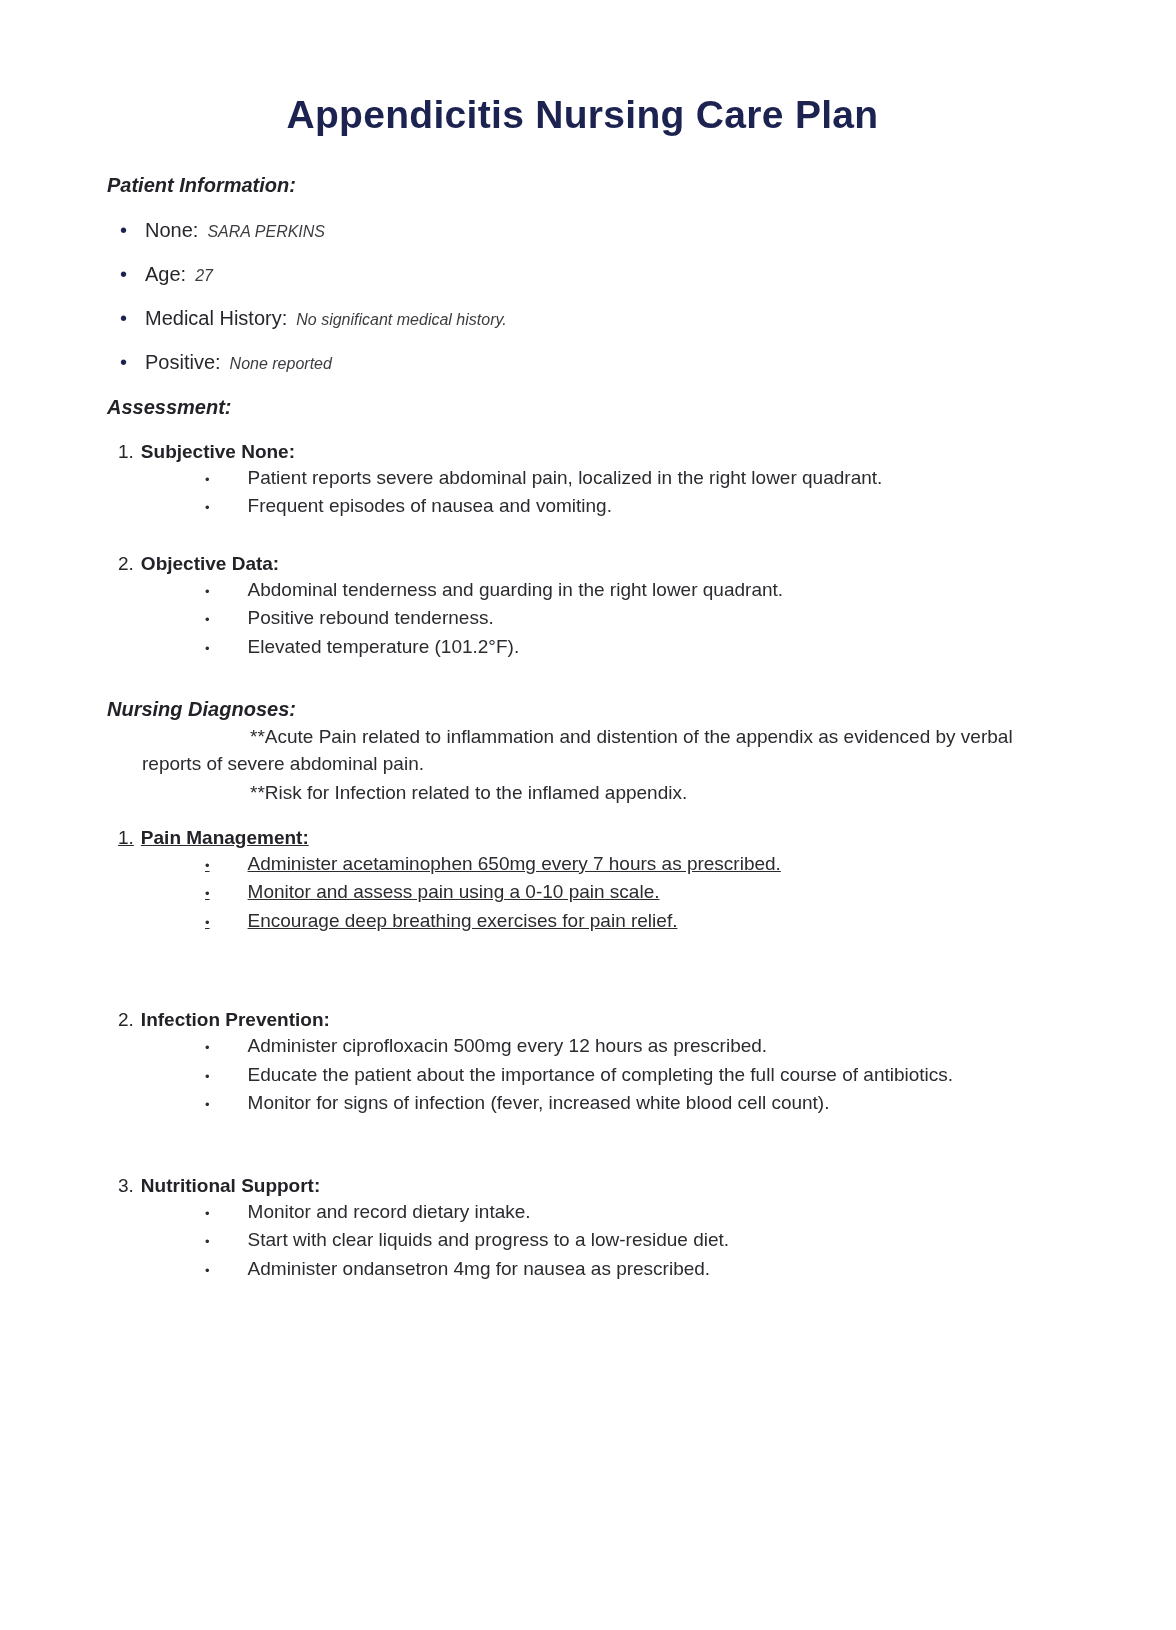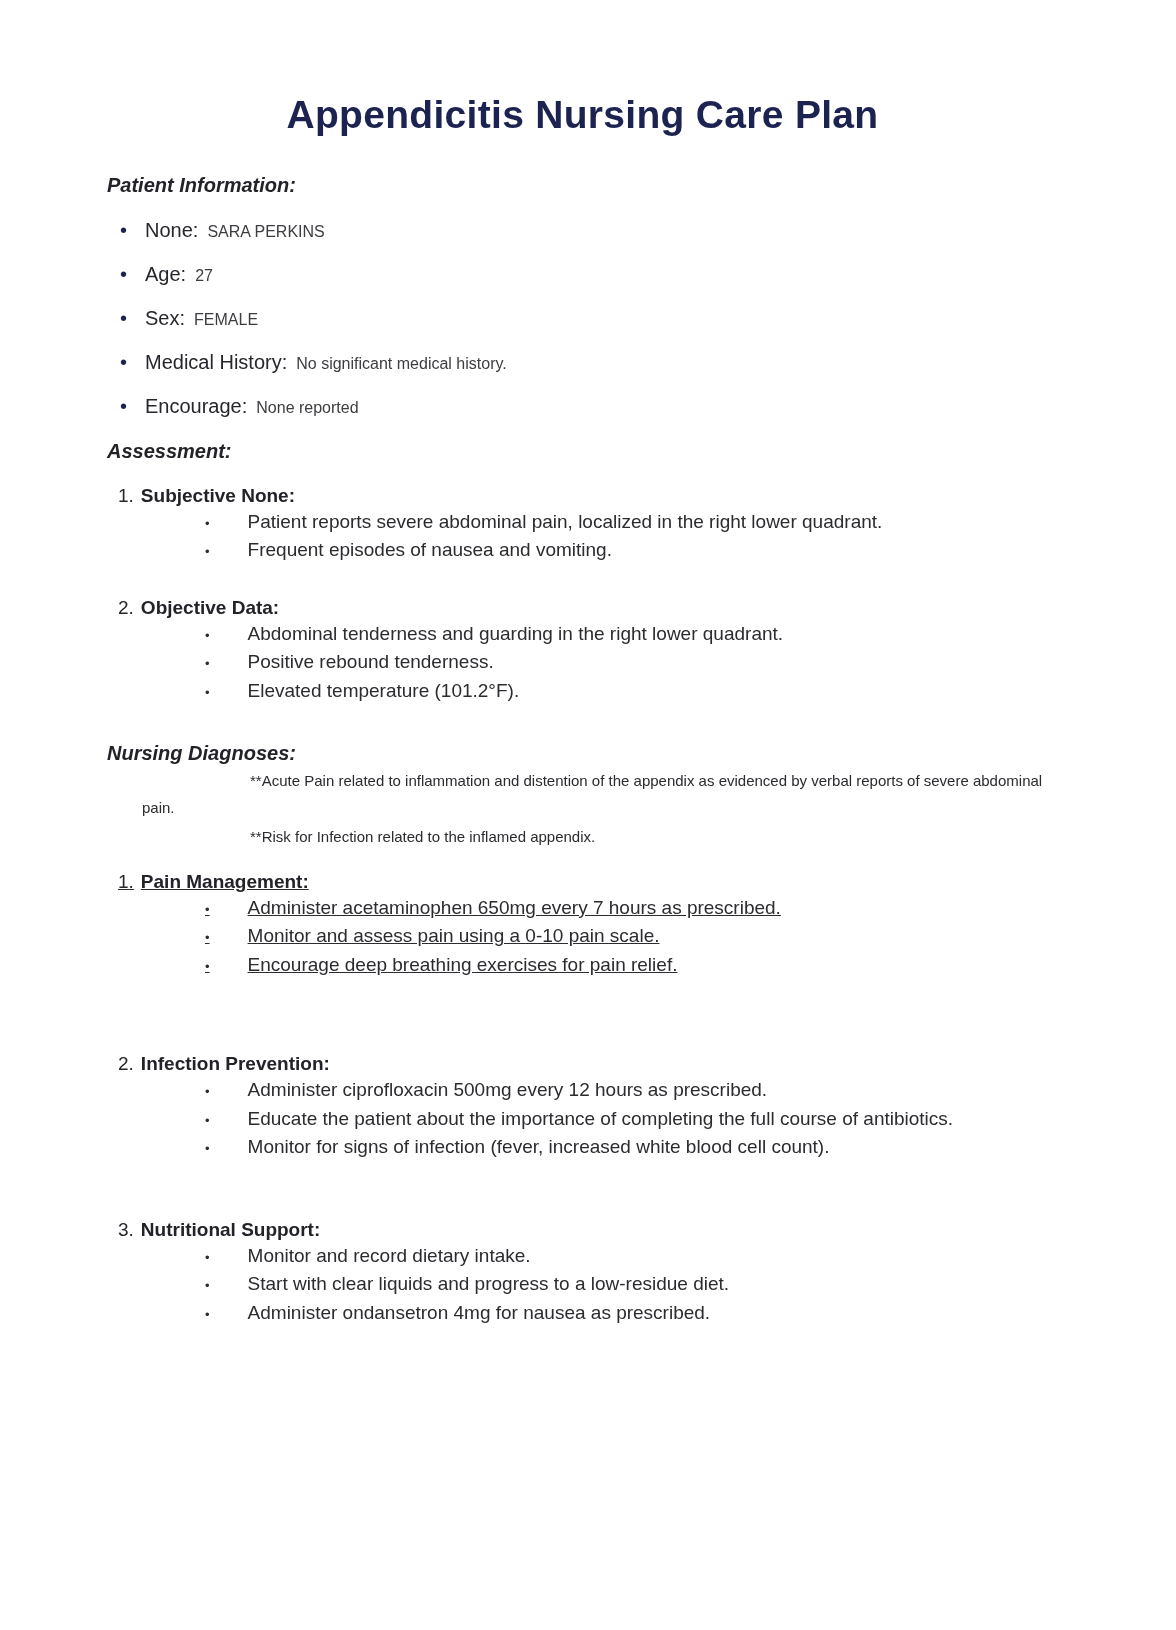--- a/index.html
+++ b/index.html
@@ -36,21 +36,21 @@
   #planning-heading     { margin-top:56px; }
 
   
   #patient-fields { list-style:none; margin:21px 0 0 0; padding:0; }
   .pi-row { line-height:24px; margin:0 0 18px 0; white-space:nowrap; }
   .pi-dot {
     display:inline-block; width:25px; margin-left:13px;
     color:#1d2350; font-size:20px; line-height:24px; vertical-align:baseline;
   }
   .pi-label { font-size:20px; color:#26262c; }
-  .pi-value { font-size:16px; color:#3c3c41; margin-left:9px; }
+  .pi-value { font-size:16px; color:#3c3c41; margin-left:9px;font-style:italic; }
 
   
   .num-block { margin:0; }
   .num-head { margin:0 0 0 11px; line-height:24px; }
   .num-number { font-size:19px; color:#26262c; margin-right:7px; }
   .num-label { font-size:19px; font-weight:bold; color:#222228; }
 
   #assessment-list .num-block:nth-child(1) { margin-top:21px; }
   #assessment-list .num-block:nth-child(2) { margin-top:30px; }
   #planning-list  .num-block:nth-child(1) { margin-top:19px;text-decoration:underline; }
@@ -67,40 +67,39 @@
   }
   .num-block .sub-bullet:first-of-type { margin-top:5px; }
   .sb-dot { font-size:13px; color:#2b2b30; }
   .sb-gap { display:inline-block; width:38px; }
 
   
   #diagnoses-list { margin:0; }
   .diag-para {
     margin:3px 0 0 35px;
     text-indent:108px;
-    font-size:15px;
+    font-size:19px;
     line-height:26.5px;
     color:#2b2b30;
   }
 </style>
 </head>
 <body>
 
 <div class="page">
 
   <h1 class="doc-title">Appendicitis Nursing Care Plan</h1>
 
   <section>
     <h2 class="section-heading" id="patient-info-heading">Patient Information:</h2>
     <ul id="patient-fields">
         <li class="pi-row"><span class="pi-dot">•</span><span class="pi-label">None:</span><span class="pi-value">SARA PERKINS</span></li>
         <li class="pi-row"><span class="pi-dot">•</span><span class="pi-label">Age:</span><span class="pi-value">27</span></li>
-        <li class="pi-row"><span class="pi-dot">•</span><span class="pi-label">Sex:</span><span class="pi-value">FEMALE</span></li>
         <li class="pi-row"><span class="pi-dot">•</span><span class="pi-label">Medical History:</span><span class="pi-value">No significant medical history.</span></li>
-        <li class="pi-row"><span class="pi-dot">•</span><span class="pi-label">Encourage:</span><span class="pi-value">None reported</span></li>
+        <li class="pi-row"><span class="pi-dot">•</span><span class="pi-label">Positive:</span><span class="pi-value">None reported</span></li>
       </ul>
   </section>
 
   <section>
     <h2 class="section-heading" id="assessment-heading">Assessment:</h2>
     <div id="assessment-list">
         <div class="num-block">
           <p class="num-head"><span class="num-number">1.</span><span class="num-label">Subjective None:</span></p>
           <p class="sub-bullet"><span class="sb-dot">•</span><span class="sb-gap"></span><span class="sb-text">Patient reports severe abdominal pain, localized in the right lower quadrant.</span></p>
           <p class="sub-bullet"><span class="sb-dot">•</span><span class="sb-gap"></span><span class="sb-text">Frequent episodes of nausea and vomiting.</span></p>

